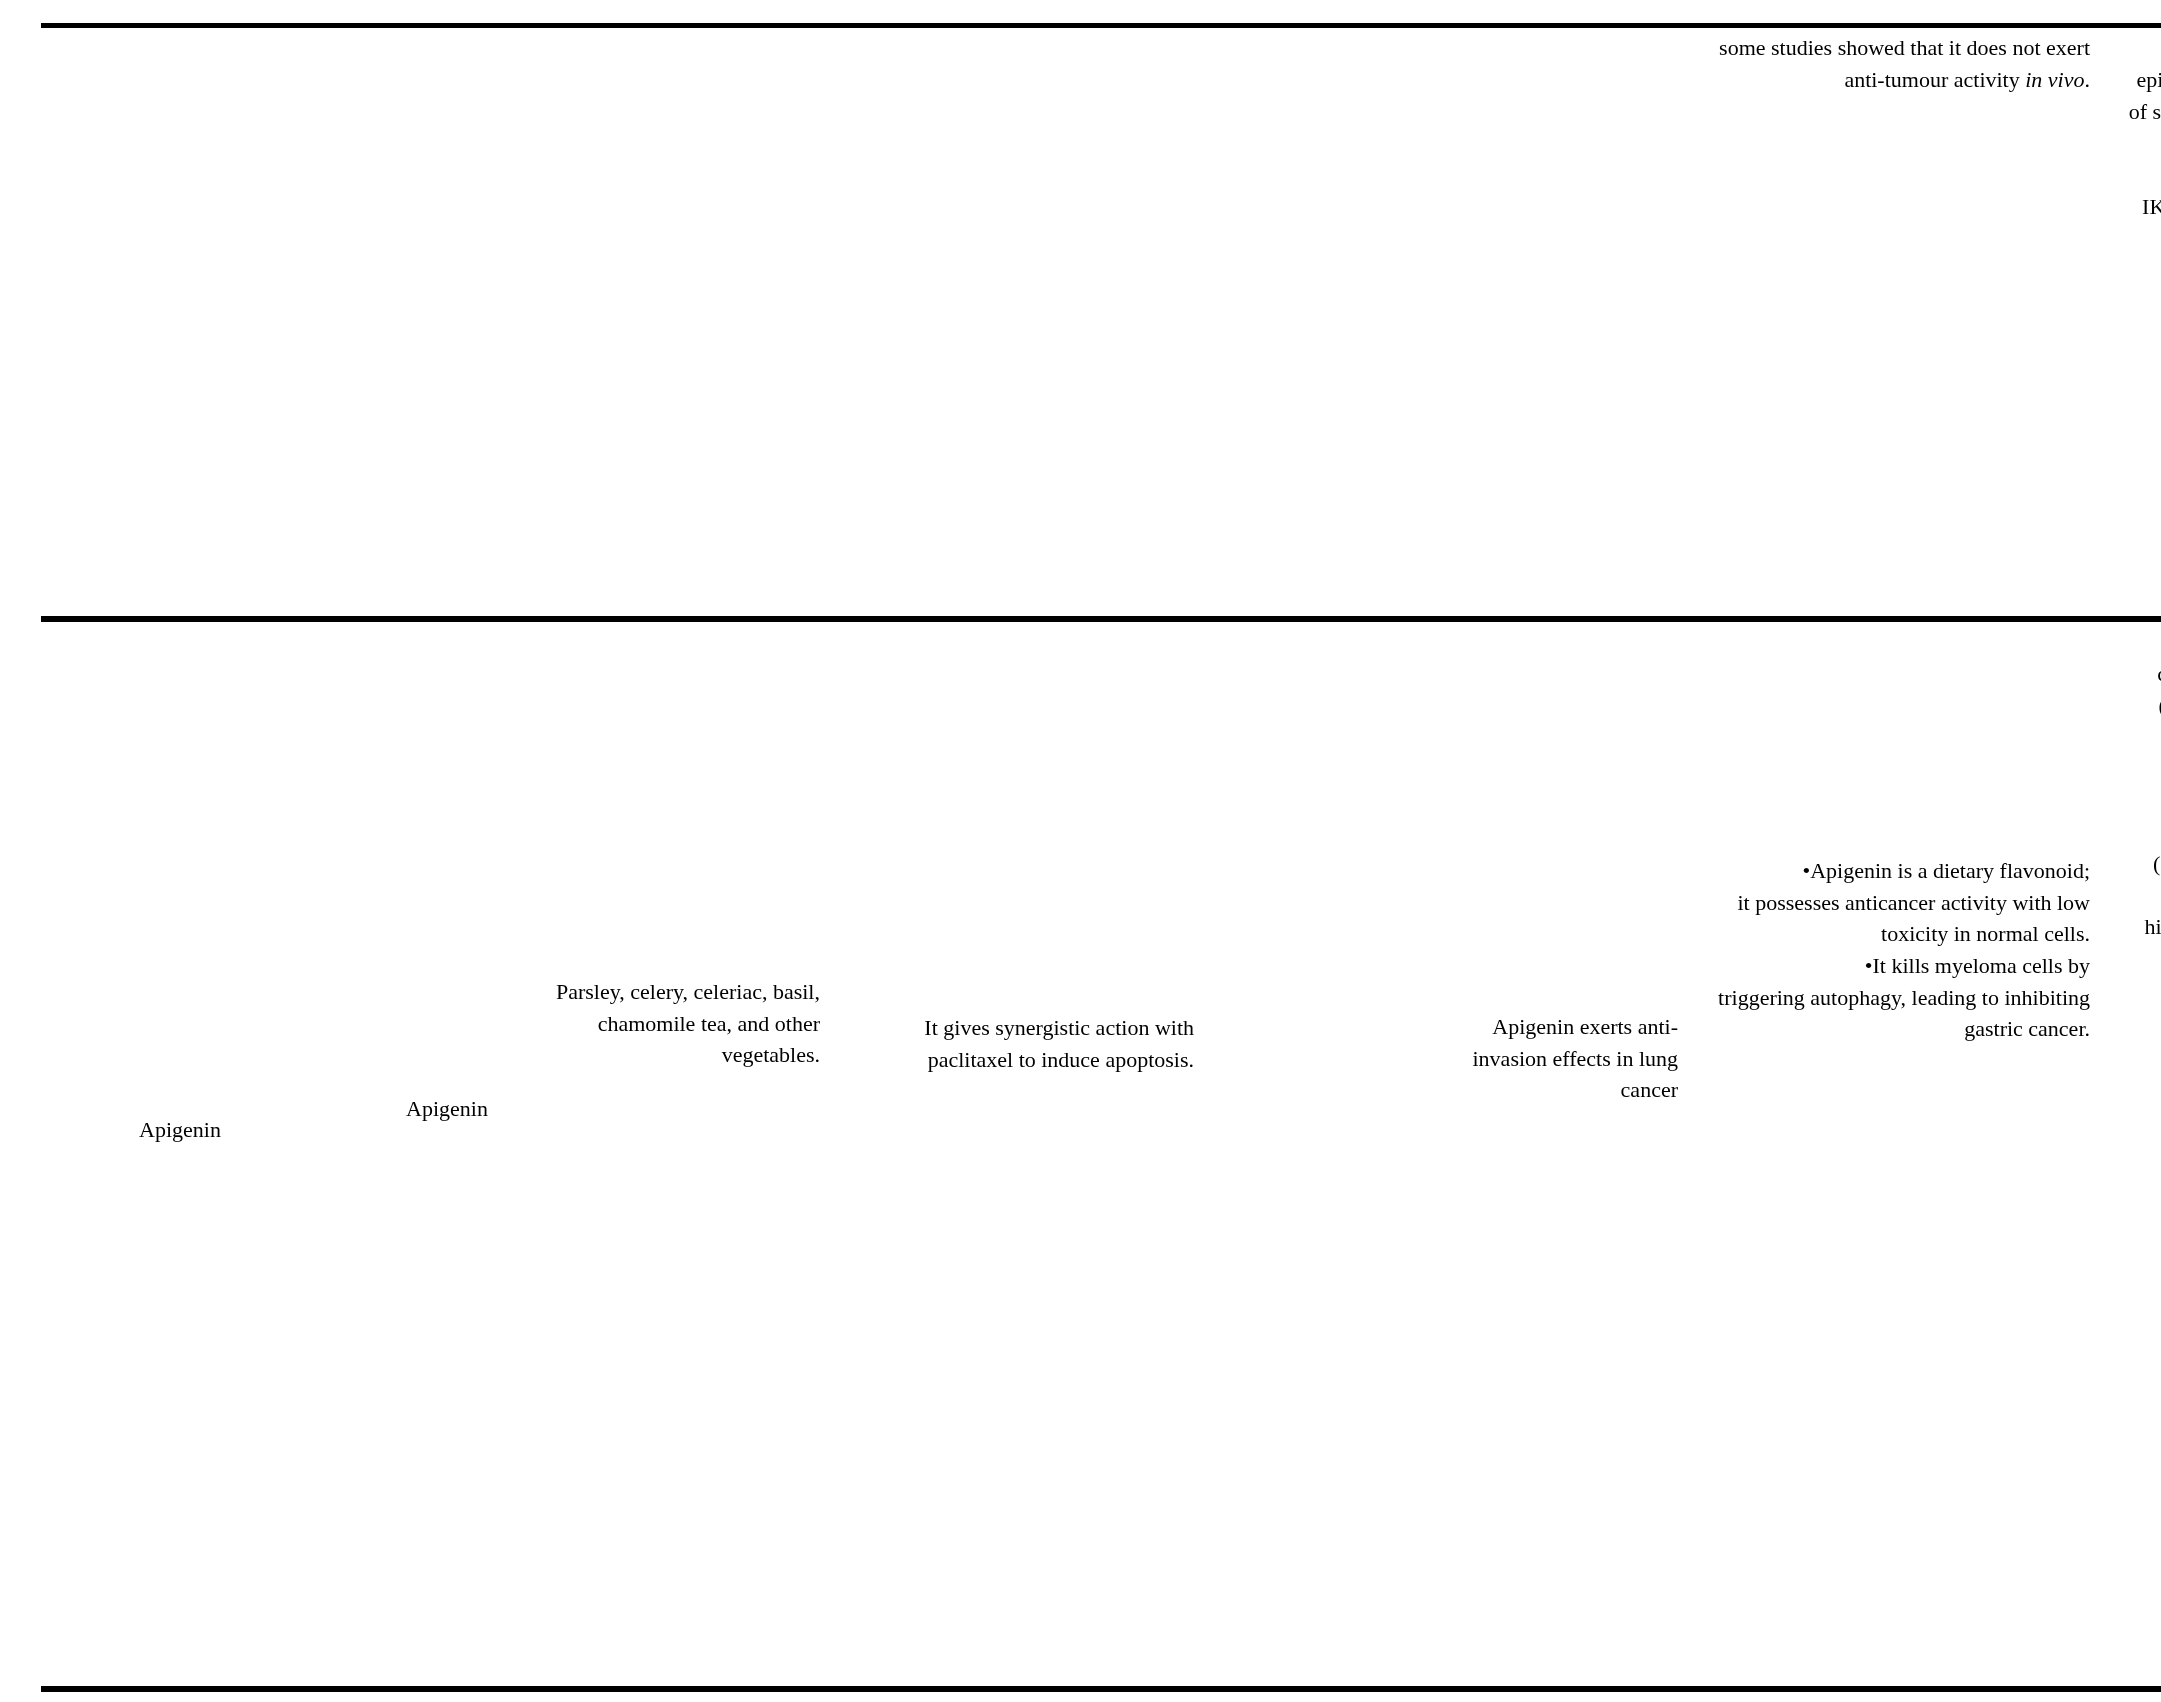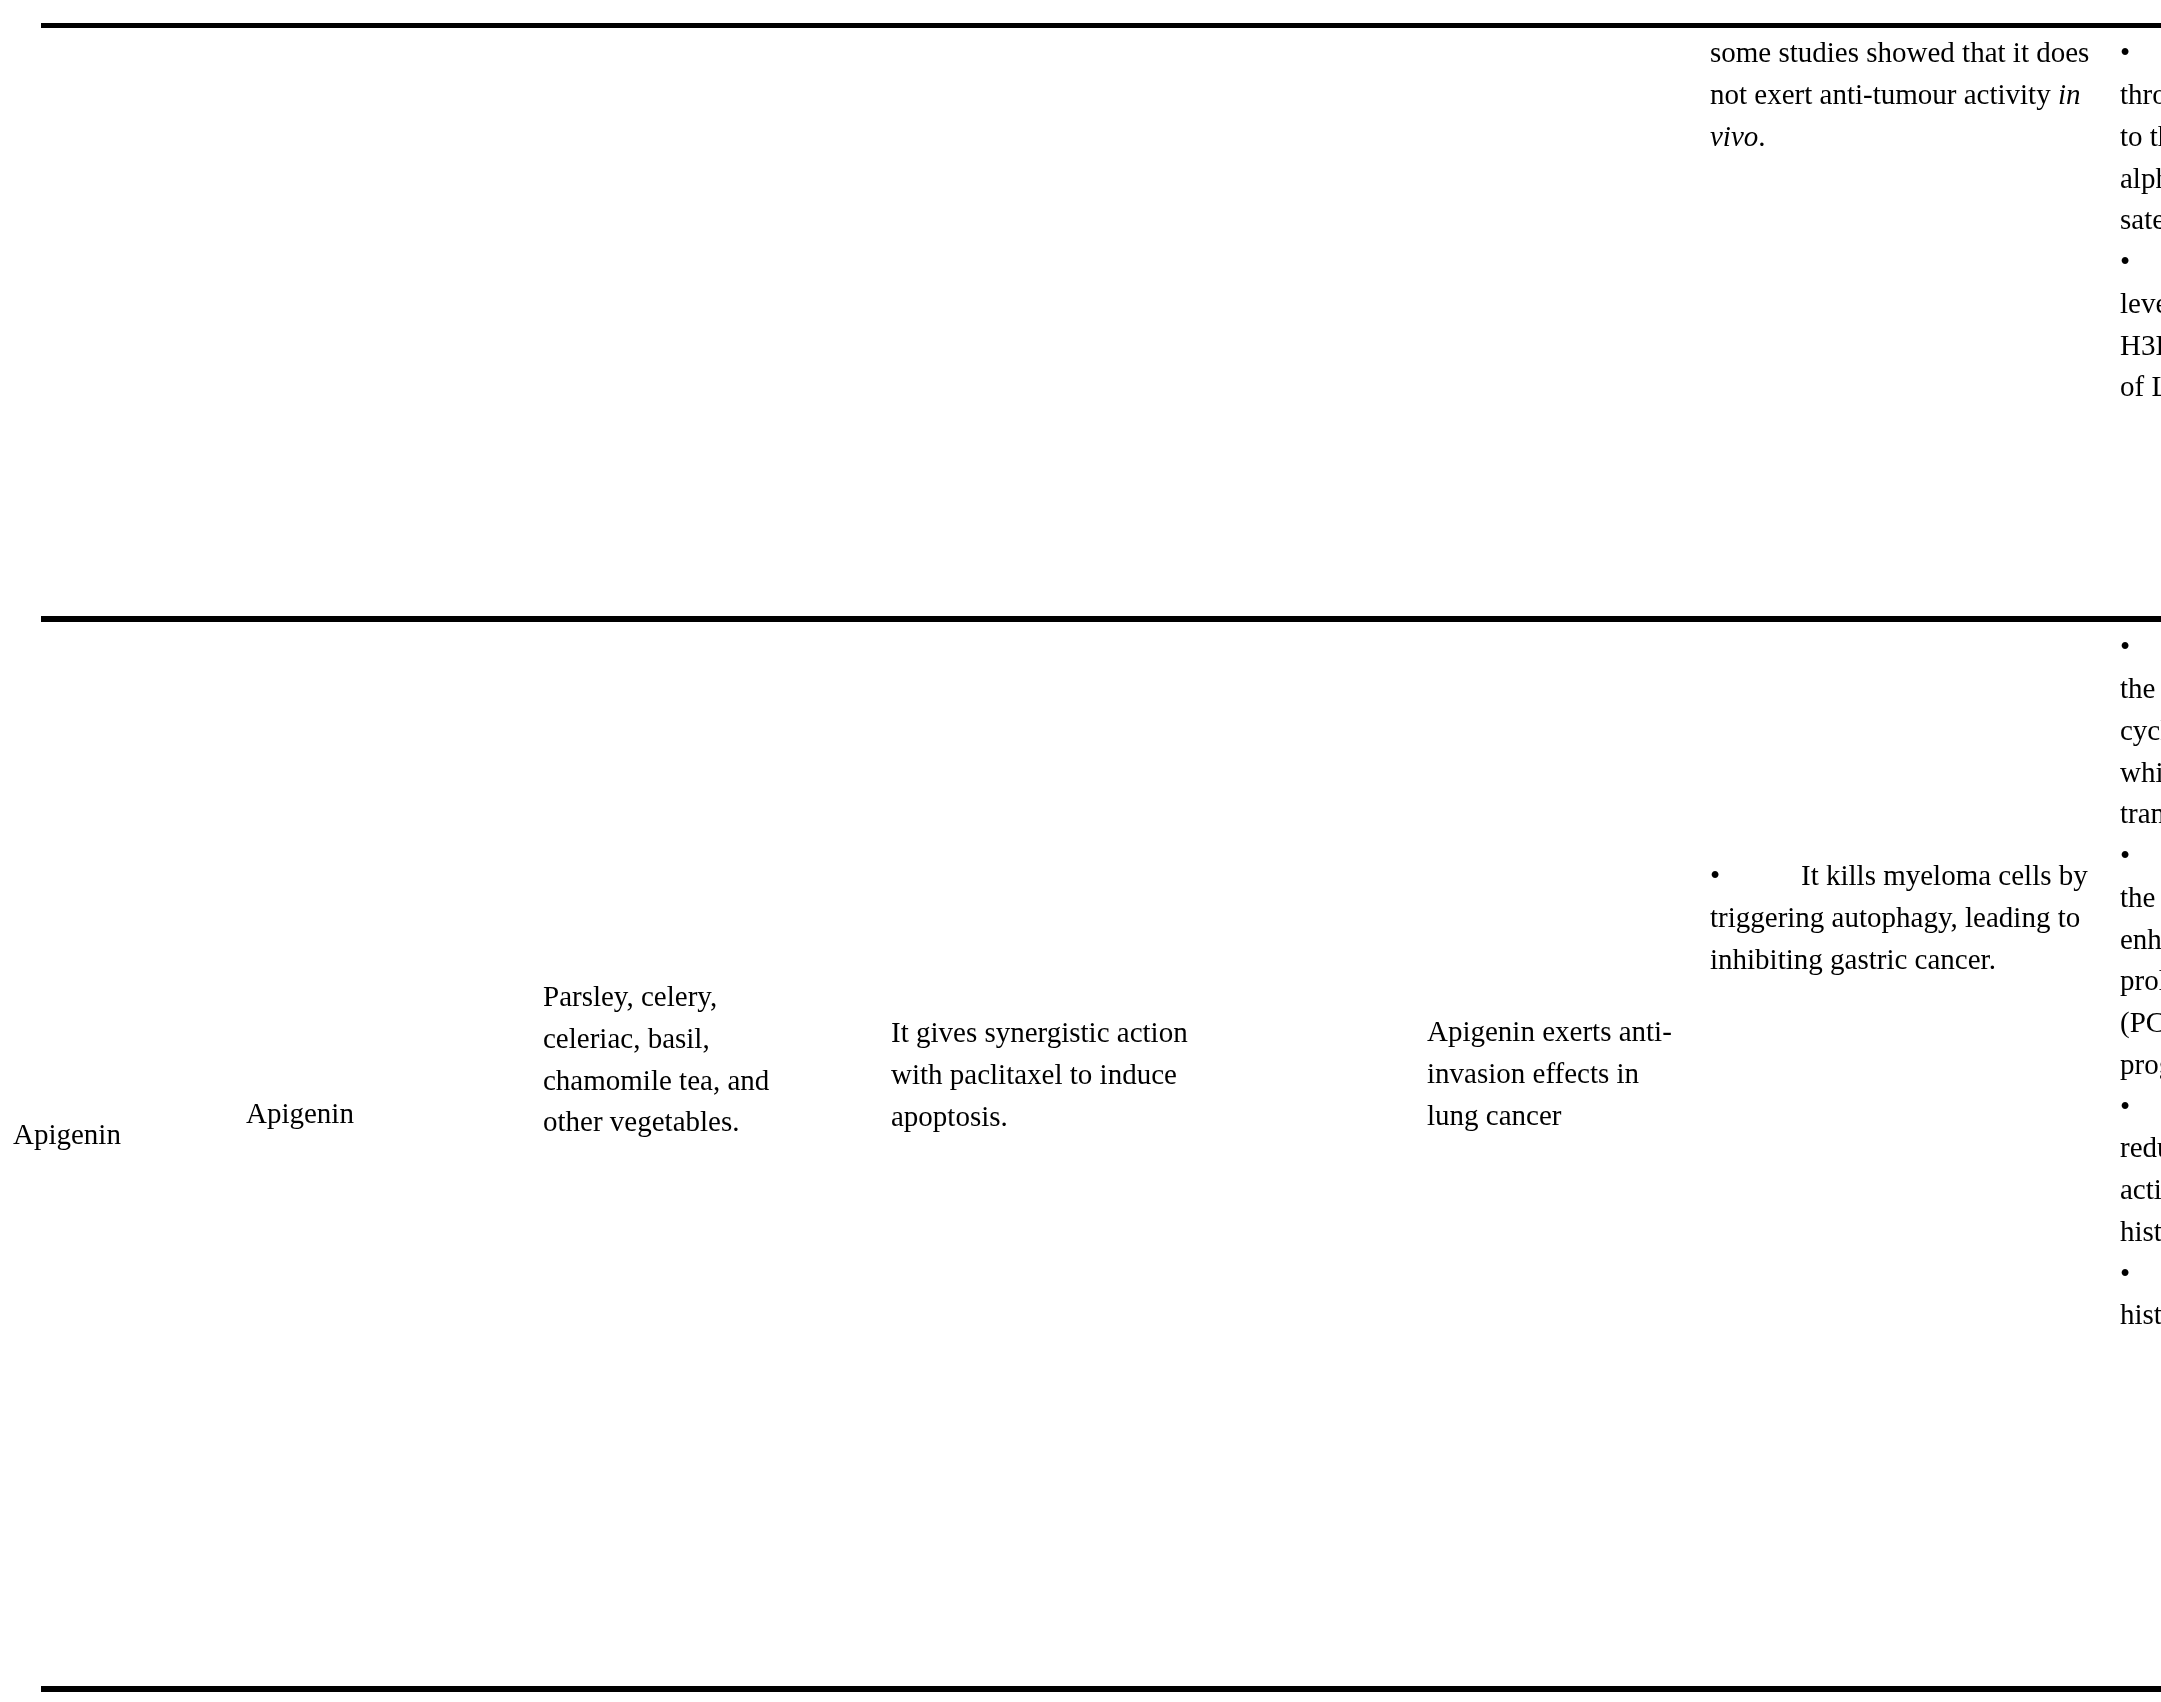--- a/index.html
+++ b/index.html
@@ -38,23 +38,23 @@
   .row {
     position: absolute;
     left: 0;
     width: 2821px;
   }
   .row-1 { top: 28px;   height: 588px; }
   .row-2 { top: 622px; height: 1064px; }
 
   .cell {
     position: absolute;
-    font-size: 29px;
+    font-size: 22px;
     line-height: 1.44;
-    text-align: left;
+    text-align: right;
     box-sizing: border-box;
   }
 
   
   .col-compound  { left: 13px;   width: 208px; }
   .col-class     { left: 246px;  width: 242px; }
   .col-source    { left: 543px; width: 277px; }
   .col-synergy   { left: 847px; width: 303px; }
   .col-pathway   { left: 1167px; width: 233px; }
   .col-effect    { left: 1427px; width: 251px; }
@@ -120,20 +120,21 @@
     <div class="cell col-synergy" style="top:390px;margin-left:44px;">
       <p class="para">It gives synergistic action with paclitaxel to induce apoptosis.</p>
     </div>
 
 
     <div class="cell col-effect" style="top:389px;">
       <p class="para">Apigenin exerts anti-invasion effects in lung cancer</p>
     </div>
 
     <div class="cell col-bullets bullets" style="top:233px;">
+      <p class="bl"><span class="dot">•</span><span>Apigenin is a dietary flavonoid; it possesses anticancer activity with low toxicity in normal cells.</span></p>
       <p class="bl"><span class="dot">•</span><span>It kills myeloma cells by triggering autophagy, leading to inhibiting gastric cancer.</span></p>
     </div>
 
     <div class="cell col-mech bullets" style="top:4.3px;">
       <p class="bl"><span class="dot">•</span><span>Apigenin was found to reduce the levels of cyclin A, cyclin B, and cyclin-dependent kinase-1 (CDK1), which are crucial for the G2-to-M phase transition in the cell cycle.</span></p>
       <p class="bl"><span class="dot">•</span><span>Additionally, apigenin increased the expression of p21WAF1/CIP1 and enhanced its interaction with proliferating cell nuclear antigen (PCNA), thereby hindering cell cycle progression.</span></p>
       <p class="bl"><span class="dot">•</span><span>Moreover, apigenin markedly reduced histone deacetylase (HDAC) activity and promoted acetylation of histone H3.</span></p>
       <p class="bl"><span class="dot">•</span><span>This increased acetylation of histone H3 at</span></p>
     </div>
 

